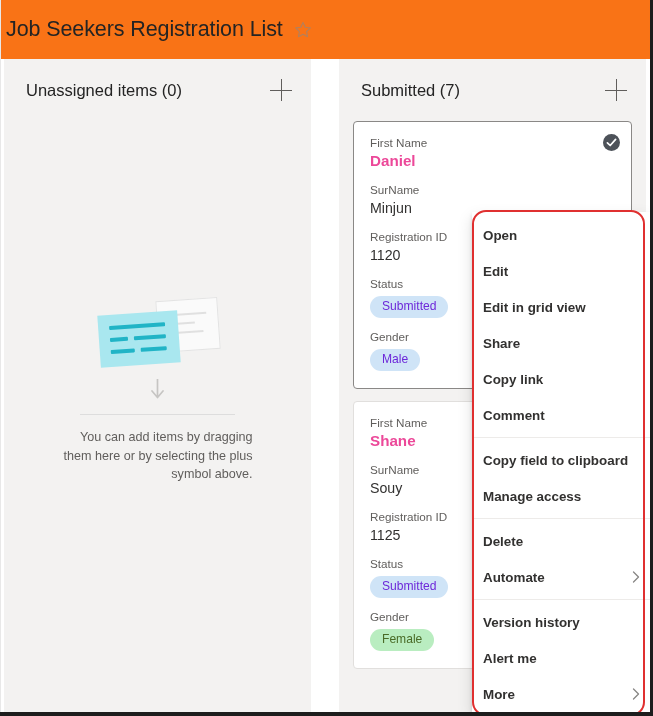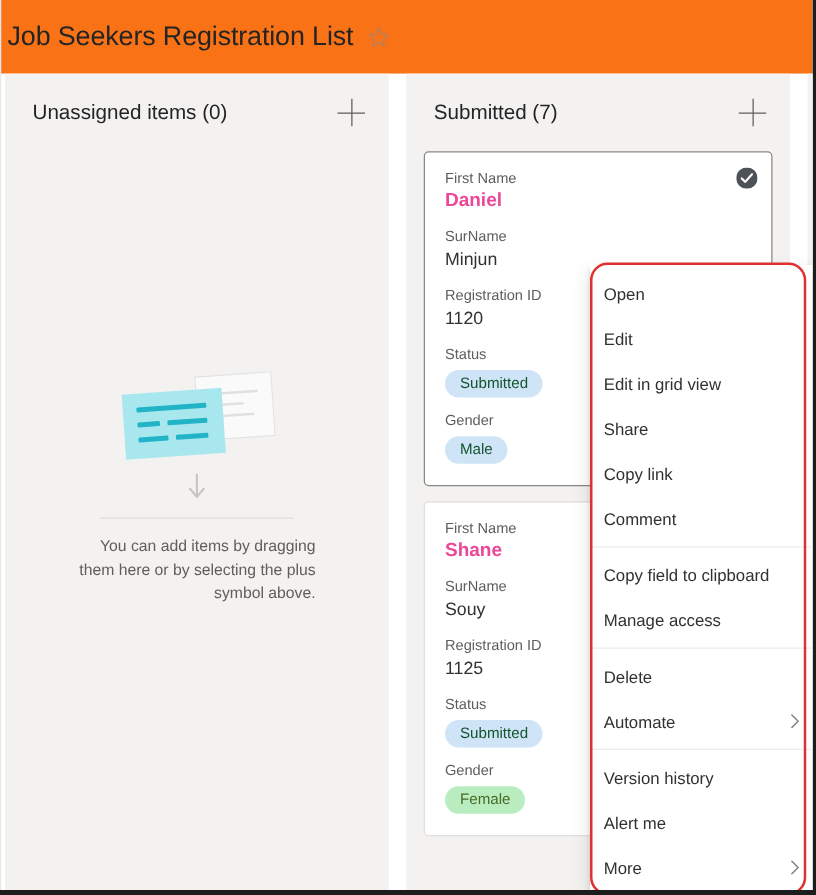--- a/index.html
+++ b/index.html
@@ -57,21 +57,21 @@
   }
 
   
   .board {
     position: absolute;
     left: 0;
     top: 59px;
     width: 653px;
     height: 653px;
     display: flex;
-    gap: 14px;
+    gap: 28px;
     padding: 0 0 0 4px;
     box-sizing: border-box;
     background: #ffffff;
   }
   .column {
     background: #f3f2f1;
     width: 307px;
     flex: 0 0 307px;
     box-sizing: border-box;
     position: relative;
@@ -236,34 +236,35 @@
     color: #ec4899;
   }
   .pill {
     display: inline-block;
     margin-top: 4px;
     padding: 3px 12px 4px 12px;
     border-radius: 11px;
     font-size: 12.1px;
     line-height: 15px;
   }
-  .pill.blue { background: #cfe4f7; color: #14532d; }
+  .pill.blue { background: #cfe4f7; color: #6d28d9; }
   .pill.green { background: #b9edc0; color: #4a6b27; }
 
   
   .ctx-menu {
     position: absolute;
     left: 472px;
     top: 212px;
     width: 178px;
     background: #ffffff;
     box-shadow: 0 1.6px 3.6px rgba(0,0,0,0.13), 0 6.4px 14.4px rgba(0,0,0,0.13);
     padding: 5px 0 0 0;
     box-sizing: border-box;
     z-index: 30;
+    font-weight: bold;
   }
   .ctx-item {
     height: 36px;
     display: flex;
     align-items: center;
     padding: 0 10px 0 11px;
     font-size: 13.4px;
     color: #323130;
     cursor: default;
     box-sizing: border-box;

